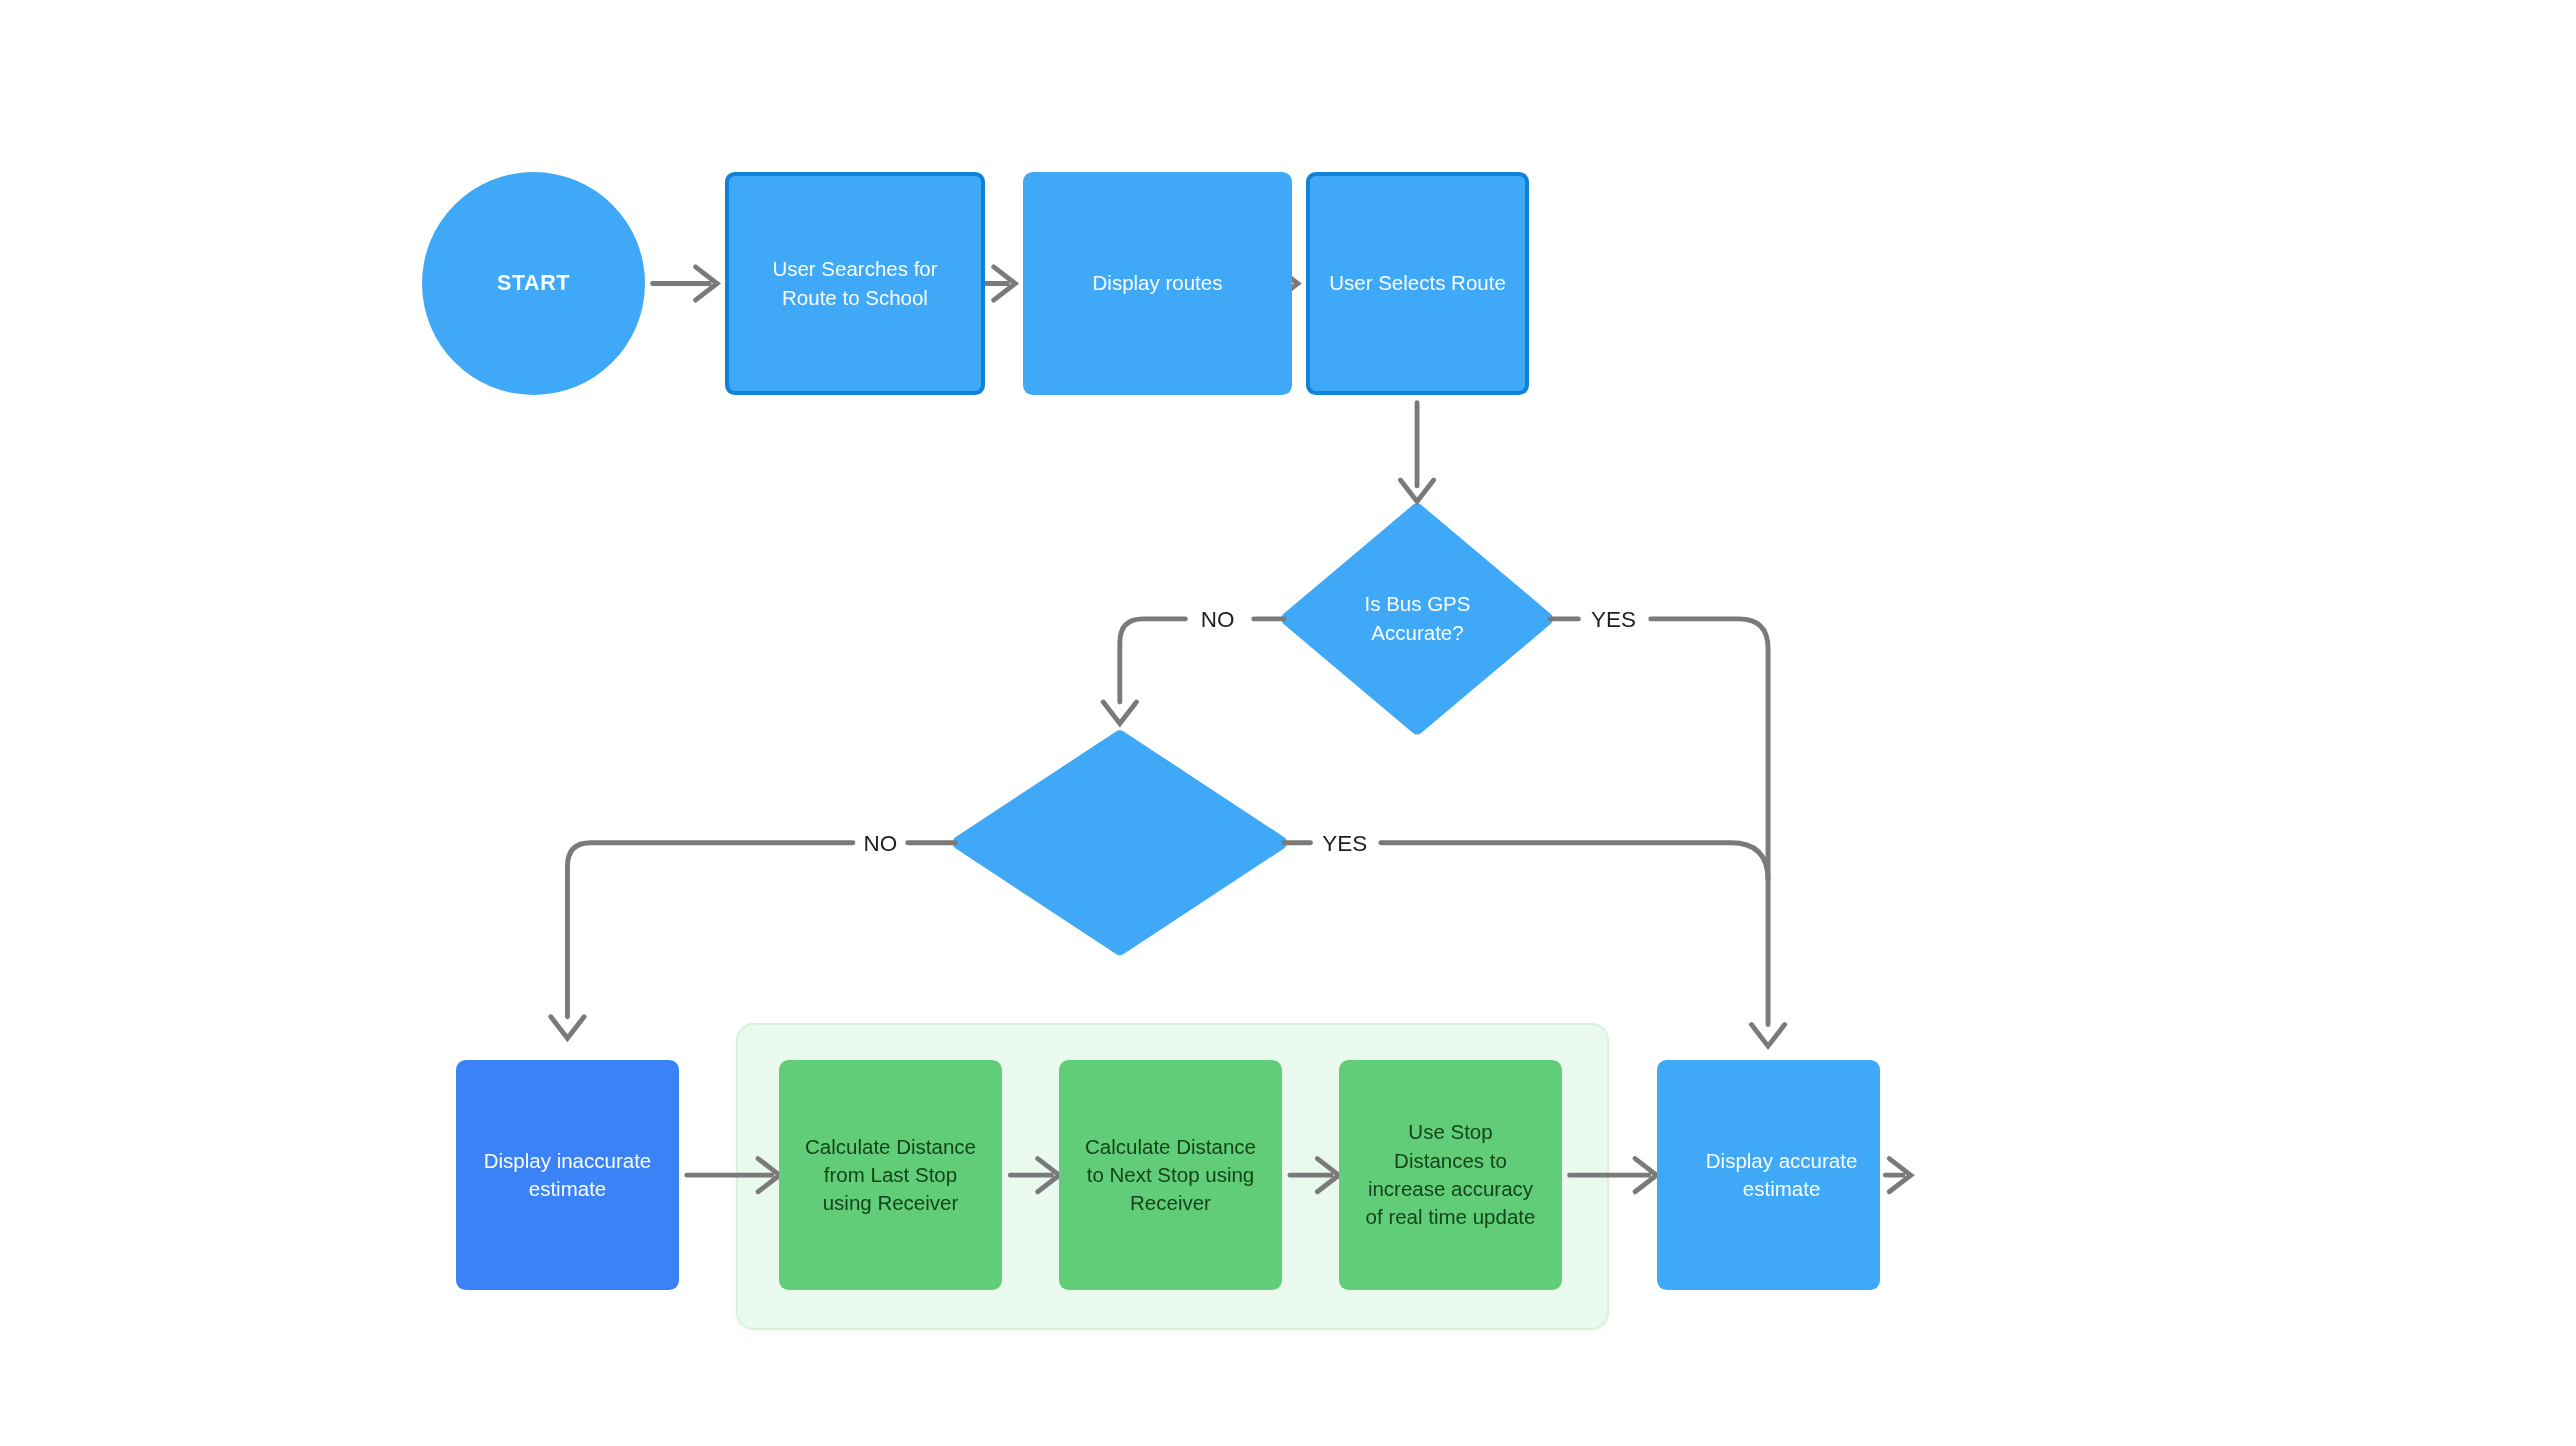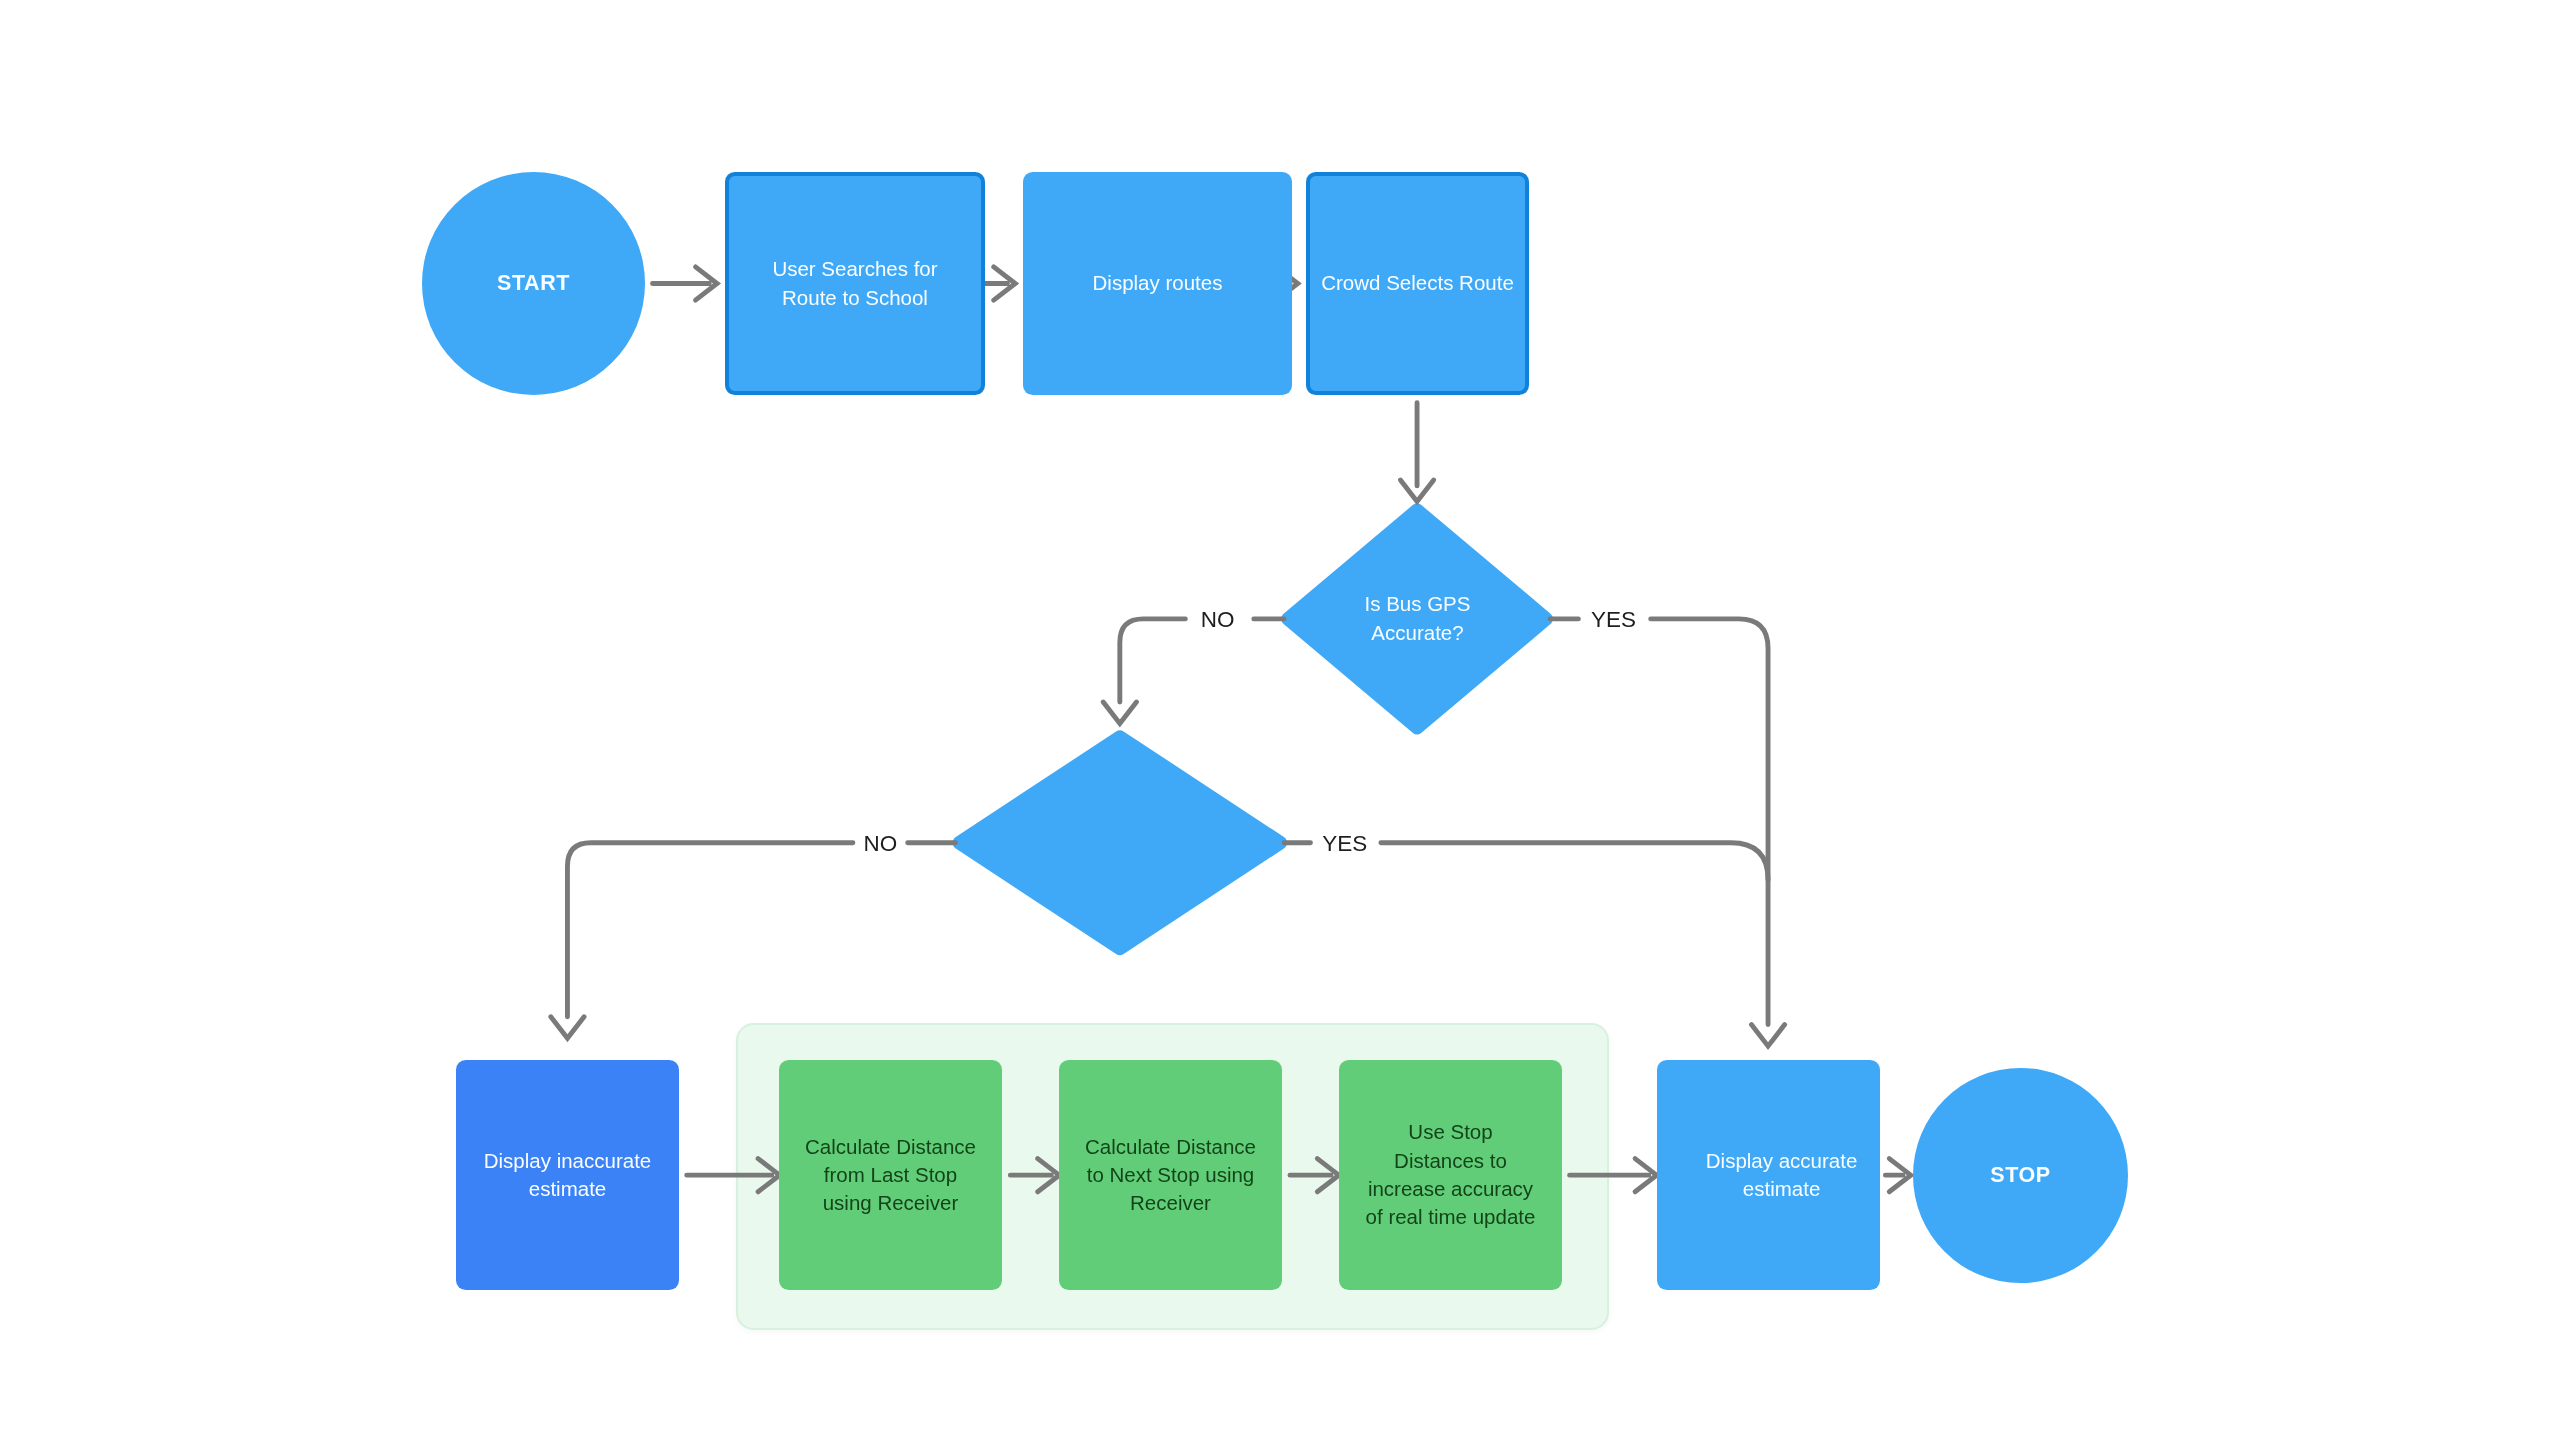--- a/index.html
+++ b/index.html
@@ -67,21 +67,21 @@
     <text class="elabel" x="1375" y="870">YES</text>
   </svg>
 
   <div class="node blue circle" style="left:422px;top:172px;width:223px;height:223px;">START</div>
 
   <div class="node blue bordered" style="left:725px;top:172px;width:260px;height:223px;">User Searches for
 Route to School</div>
 
   <div class="node blue" style="left:1023px;top:172px;width:269px;height:223px;">Display routes</div>
 
-  <div class="node blue bordered" style="left:1306px;top:172px;width:223px;height:223px;">Crowd Selects Route</div>
+  <div class="node blue bordered" style="left:1306px;top:172px;width:223px;height:223px;">User Selects Route</div>
 
   <div class="node dlabel" style="left:1300px;top:560px;width:235px;height:117px;">Is Bus GPS
 Accurate?</div>
 
 
   <div class="node red" style="left:456px;top:1060px;width:223px;height:230px;">Display inaccurate
 estimate</div>
 
   <div class="node green" style="left:779px;top:1060px;width:223px;height:230px;">Calculate Distance
 from Last Stop
@@ -92,16 +92,15 @@
 Receiver</div>
 
   <div class="node green" style="left:1339px;top:1060px;width:223px;height:230px;">Use Stop
 Distances to
 increase accuracy
 of real time update</div>
 
   <div class="node blue" style="left:1657px;top:1060px;width:223px;height:230px;padding-left:32px;">Display accurate
 estimate</div>
 
-  <div class="node blue circle" style="left:1913px;top:1068px;width:215px;height:215px;">STOP</div>
 
 </div>
 
 
 </body></html>

